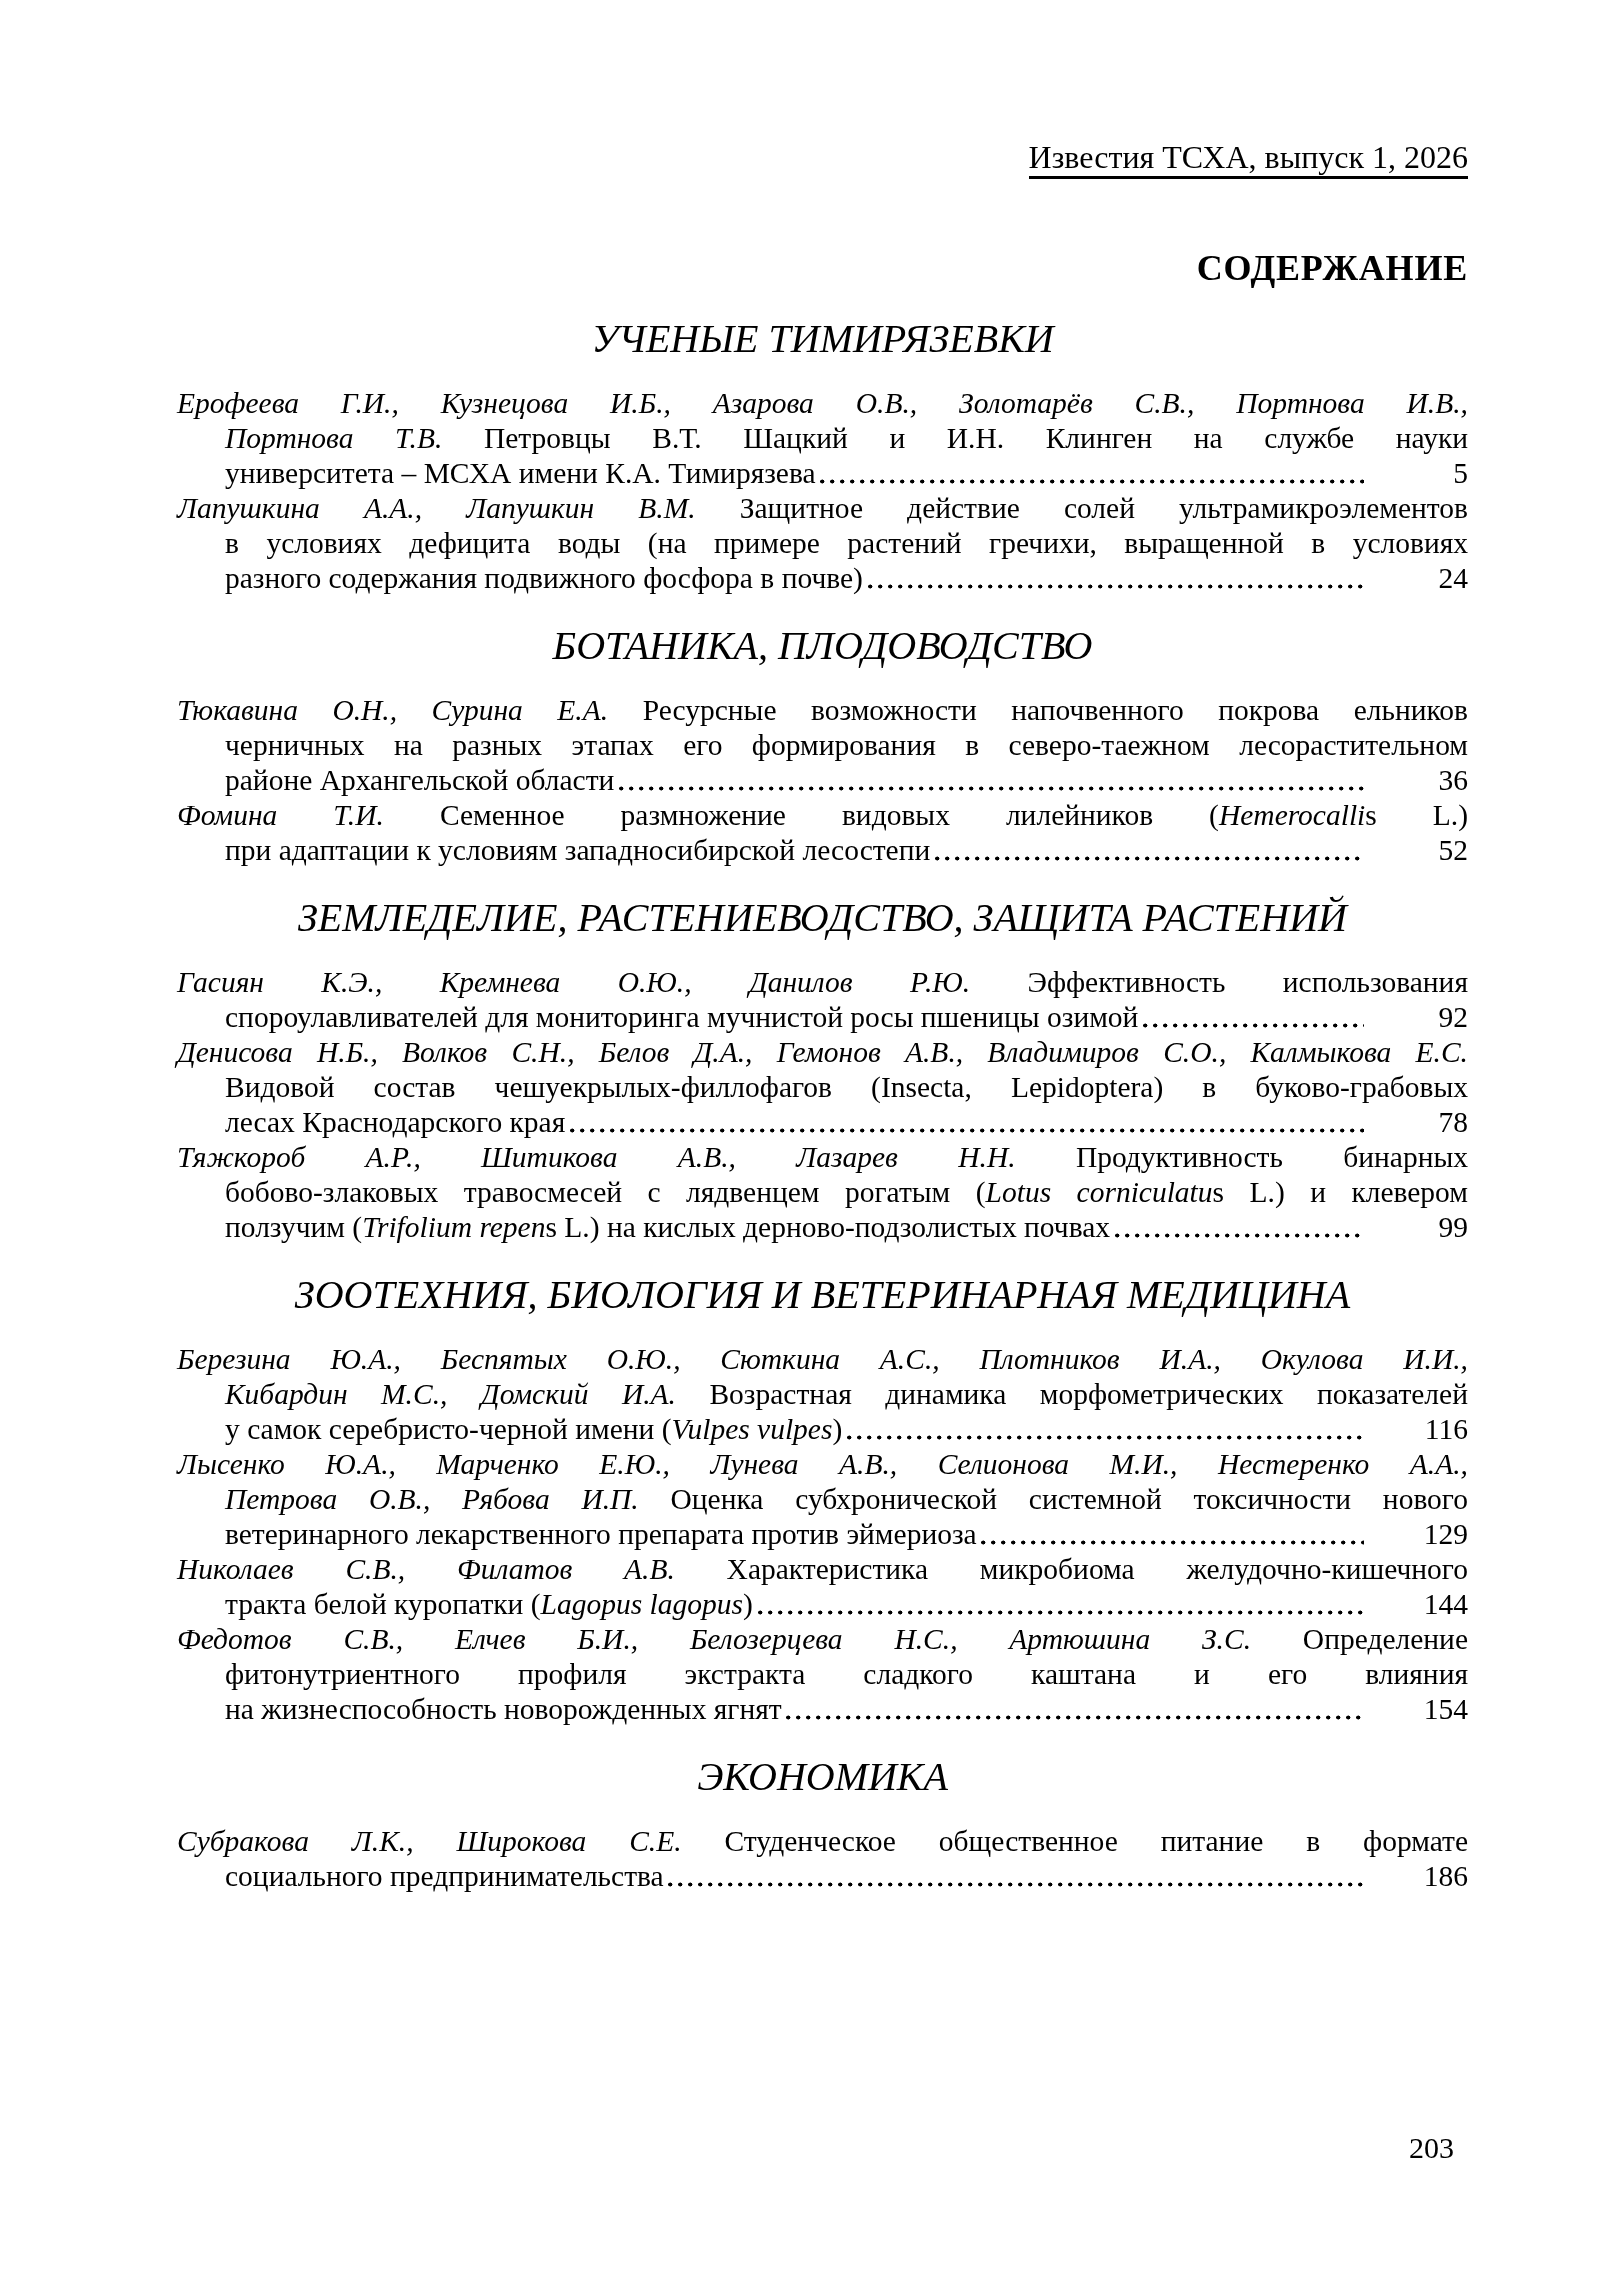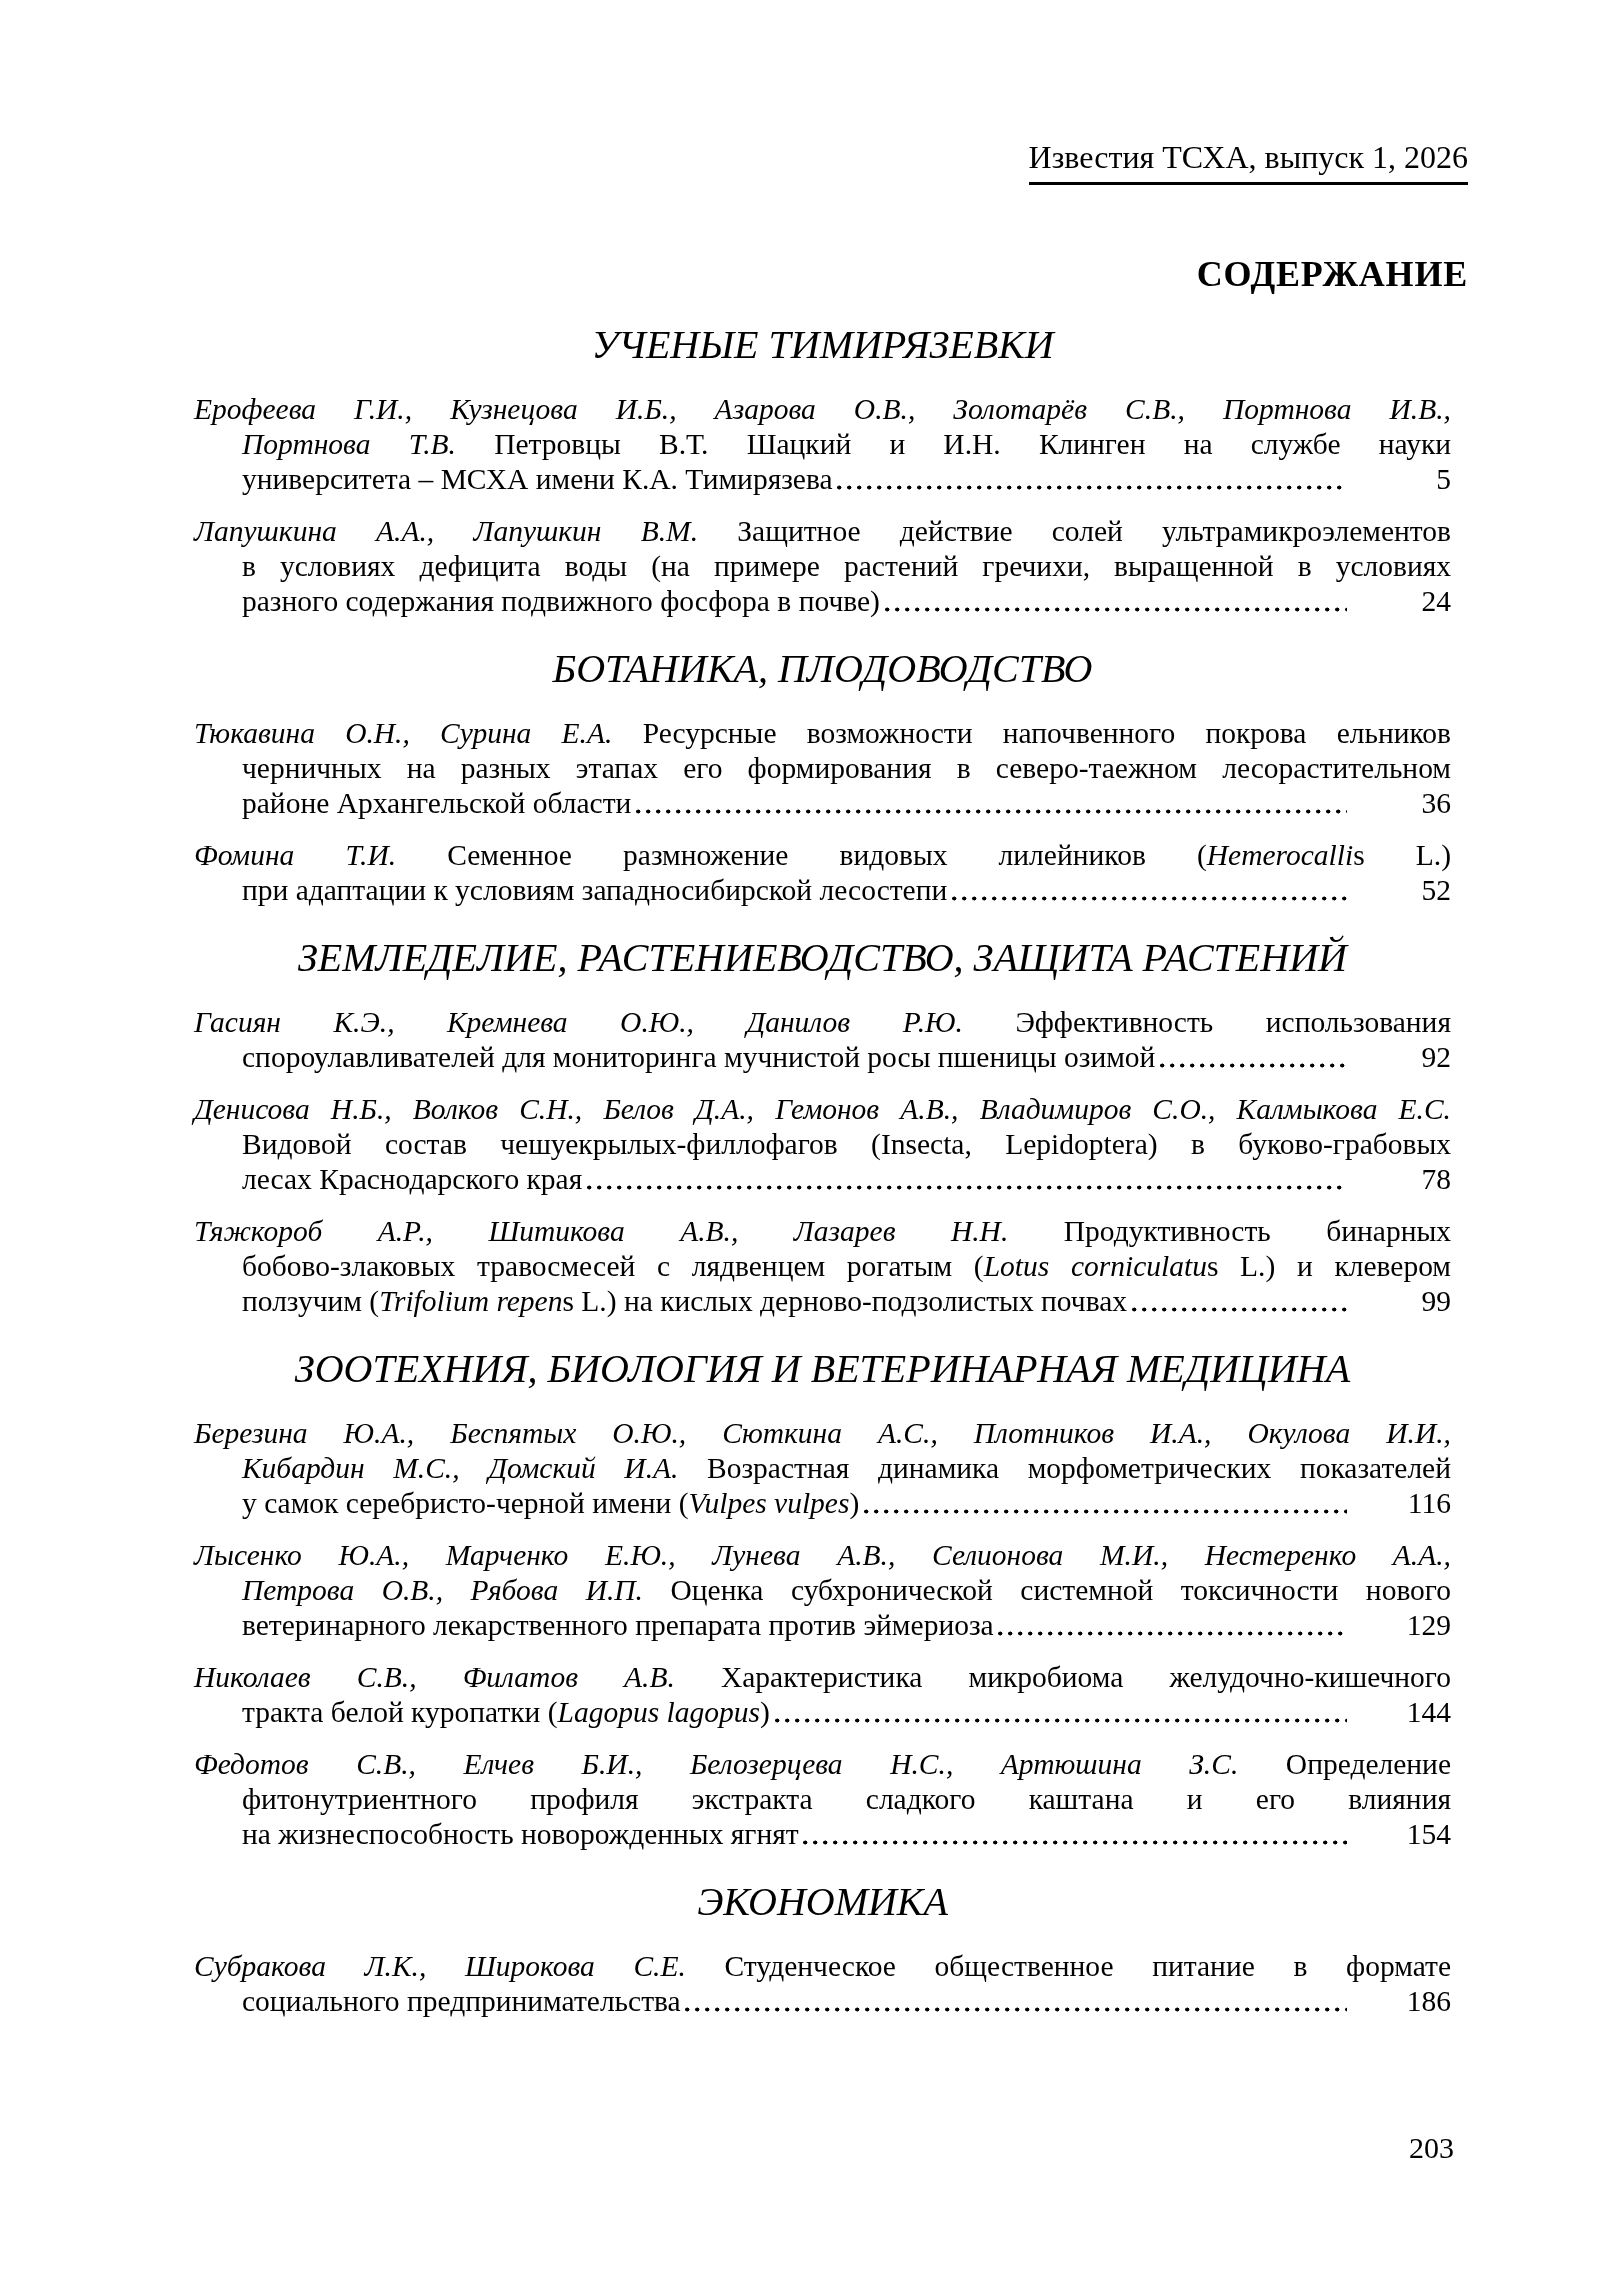--- a/index.html
+++ b/index.html
@@ -25,41 +25,41 @@
   
   .journal-header {
     padding-top: 138px;
     text-align: right;
   }
   .journal-header .hdr-text {
     display: inline-block;
     font-size: 32px;
     line-height: 38px;
     border-bottom: 3.9px solid #000;
-    padding-bottom: 6px;
+    padding-bottom: 0;
   }
   
   .toc-title {
     margin-top: 68px;
     text-align: right;
     font-weight: bold;
     font-size: 36px;
     line-height: 42px;
     letter-spacing: 0.8px;
   }
   
   .section-heading {
     margin: 31px 0 28px 0;
     text-align: center;
     font-style: italic;
     font-size: 40px;
     line-height: 38px;
   }
   
-  .entry { margin: 17px; }
+  .entry { margin: 0; }
   .line {
     font-size: 29.5px;
     line-height: 35px;
   }
   .line.ind { padding-left: 48px; }
   .line.justify {
     text-align: justify;
     text-align-last: justify;
     text-justify: inter-word;
   }

